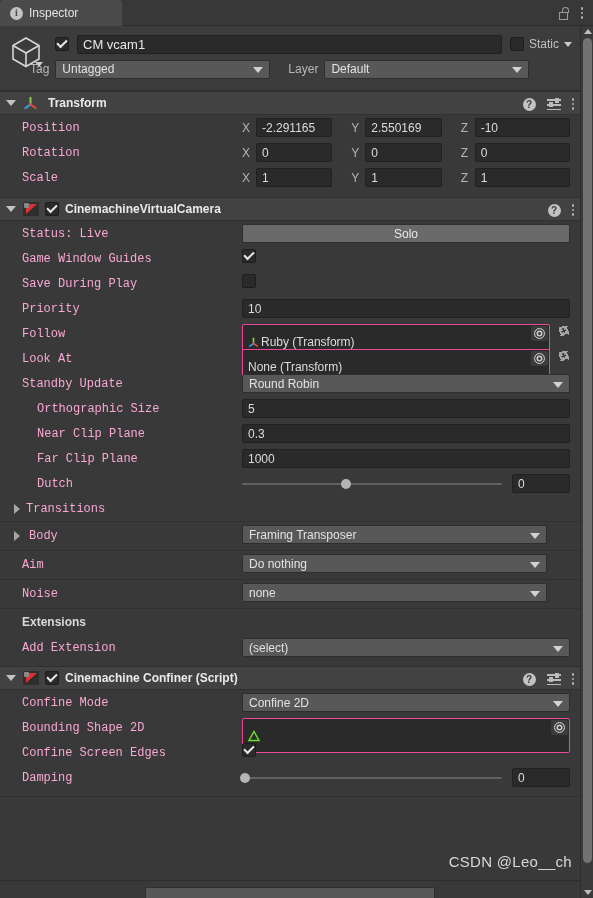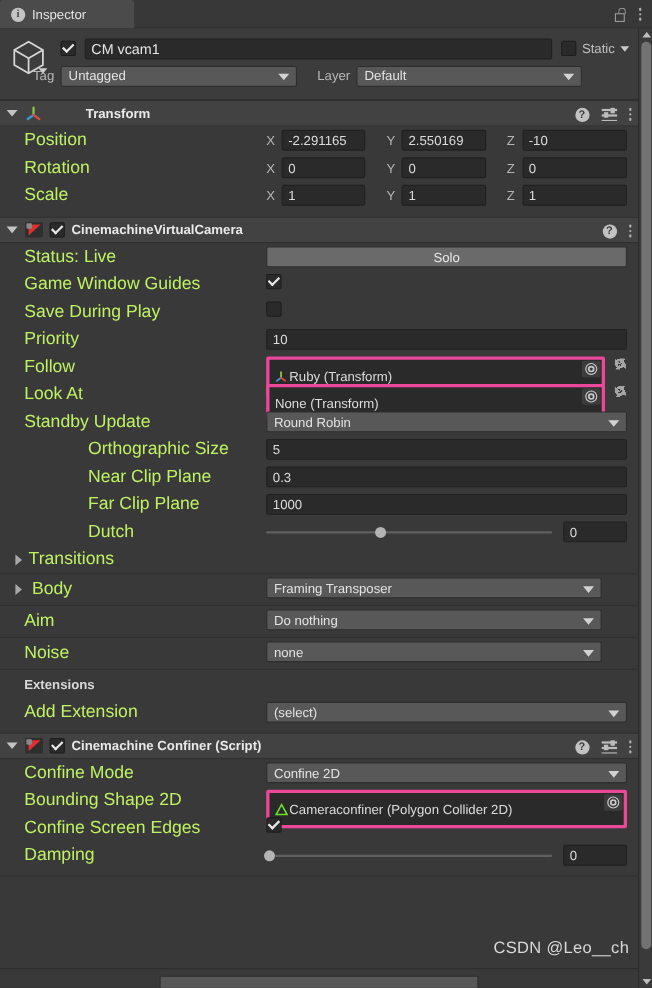--- a/index.html
+++ b/index.html
@@ -107,42 +107,42 @@
   .axis-ico { position: relative; width: 15px; height: 15px; flex: none; }
 
   
   .cm-ico { width: 16px; height: 14px; position: relative; flex: none; background: #2e2e2e; border-radius: 1px; overflow: hidden; }
   .cm-ico::before { content:""; position:absolute; left:3px; top:2px; width:0; height:0; border-left: 11px solid #e03030; border-bottom: 10px solid transparent; }
   .cm-ico::after { content:""; position:absolute; left:1px; top:1px; width:5px; height:5px; background:#8a8a8a; border-radius:1px; }
 
   
   .sect { background: #393939; }
   .row { position: relative; height: 25px; display: flex; align-items: center; }
-  .row .lbl { color: #bef264; font-size: 16px; }
+  .row .lbl { color: #f9a8d4; font-size: 12px; font-family: Liberation Mono, monospace; }
   .lbl-ind1 { padding-left: 22px; }
-  .lbl-ind2 { padding-left: 37px; margin-left: 43px; }
+  .lbl-ind2 { padding-left: 37px; }
   .fld-col { position: absolute; left: 242px; right: 10px; top: 3px; bottom: 3px; display: flex; }
 
   .txtfield {
     flex: 1; height: 19px; background: #2a2a2a; border: 1px solid #212121; border-radius: 2px;
     color: #dcdcdc; font-size: 12px; display: flex; align-items: center; padding: 0 5px; min-width: 0;
   }
   .vec-row { position: absolute; left: 242px; right: 10px; top: 3px; bottom: 3px; display: flex; align-items: center; gap: 0; }
   .vec-cell { display: flex; align-items: center; flex: 1; min-width: 0; }
   .vec-cell .ax { width: 14px; color: #b5b5b5; font-size: 12px; text-align: left; flex: none; }
   .vec-cell .txtfield { margin-right: 19px; }
   .vec-cell:last-child .txtfield { margin-right: 0; }
 
   .btn-solo {
     flex: 1; height: 19px; background: #6a6a6a; border: 1px solid #2f2f2f; border-radius: 2px;
     color: #e8e8e8; font-size: 12px; display: flex; align-items: center; justify-content: center;
   }
 
   .objfield {
-    flex: 1; height: 35px; background: #2a2a2a; border: 3px solid #ec4899; border-radius: 2px;
+    flex: 1; height: 35px; background: #2a2a2a; border: 1px solid #ec4899; border-radius: 2px;
     color: #dcdcdc; font-size: 12px; display: flex; align-items: center; padding: 0 0 0 4px;
     position: relative; min-width: 0;
   }
   .objfield .ofname { overflow: hidden; white-space: nowrap; }
   .objpick {
     position: absolute; right: 1px; top: 1px; width: 17px; height: 15px;
     background: #3c3c3c; border-radius: 2px; display: flex; align-items: center; justify-content: center;
   }
   .objpick::after { content:""; width: 9px; height: 9px; border-radius: 50%; border: 1.5px solid #cccccc; box-shadow: inset 0 0 0 1.5px #3c3c3c, inset 0 0 0 3px #cccccc; }
   .gear { width: 13px; height: 13px; margin-left: 7px; flex: none; position: relative; }
@@ -232,21 +232,21 @@
       </div>
     </div>
 
     <div class="comp-header">
       <span class="foldout"></span>
       <svg class="axis-ico" viewBox="0 0 16 16">
         <line x1="8" y1="9" x2="8" y2="2" stroke="#8ec63f" stroke-width="2.2" stroke-linecap="round"></line>
         <line x1="8" y1="9" x2="2.5" y2="13" stroke="#3a9bd9" stroke-width="2.2" stroke-linecap="round"></line>
         <line x1="8" y1="9" x2="13.5" y2="13" stroke="#d94c3a" stroke-width="2.2" stroke-linecap="round"></line>
       </svg>
-      <span class="comp-title" style="margin-left:34px">Transform</span>
+      <span class="comp-title" style="margin-left:4px">Transform</span>
       <span class="hdr-tools">
         <span class="q-ico">?</span>
         <span class="preset-ico">
             <i></i>
             <i></i>
             <i></i>
             <b></b>
             <b></b>
           </span>
         <span class="kebab">
@@ -494,21 +494,20 @@
       </div>
       <div class="row">
         <span class="lbl lbl-ind1">Bounding Shape 2D</span>
         <span class="fld-col">
           <span class="objfield">
             <span class="small-ico" style="display:flex;align-items:center;justify-content:center">
               <svg viewBox="0 0 12 12" width="12" height="12">
                   <polygon points="6,1.5 11,10.5 1,10.5" fill="none" stroke="#6ee02e" stroke-width="1.4"></polygon>
                 </svg>
             </span>
-            <span class="ofname">Cameraconfiner (Polygon Collider 2D)</span>
             <span class="objpick"></span>
           </span>
         </span>
       </div>
       <div class="row">
         <span class="lbl lbl-ind1">Confine Screen Edges</span>
         <span class="fld-col">
           <span class="cb checked"></span>
         </span>
       </div>

